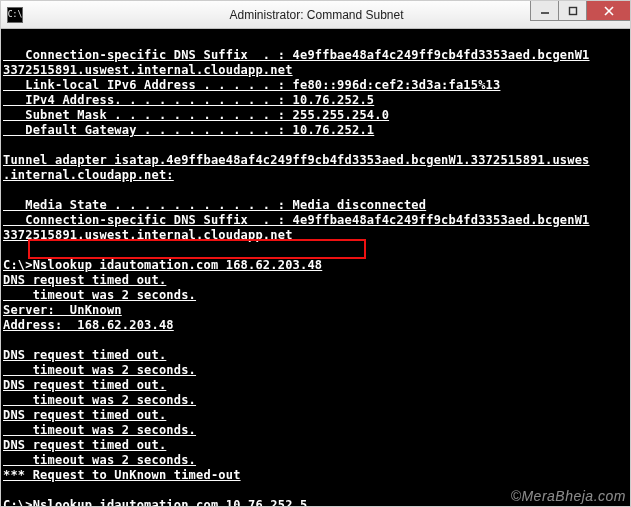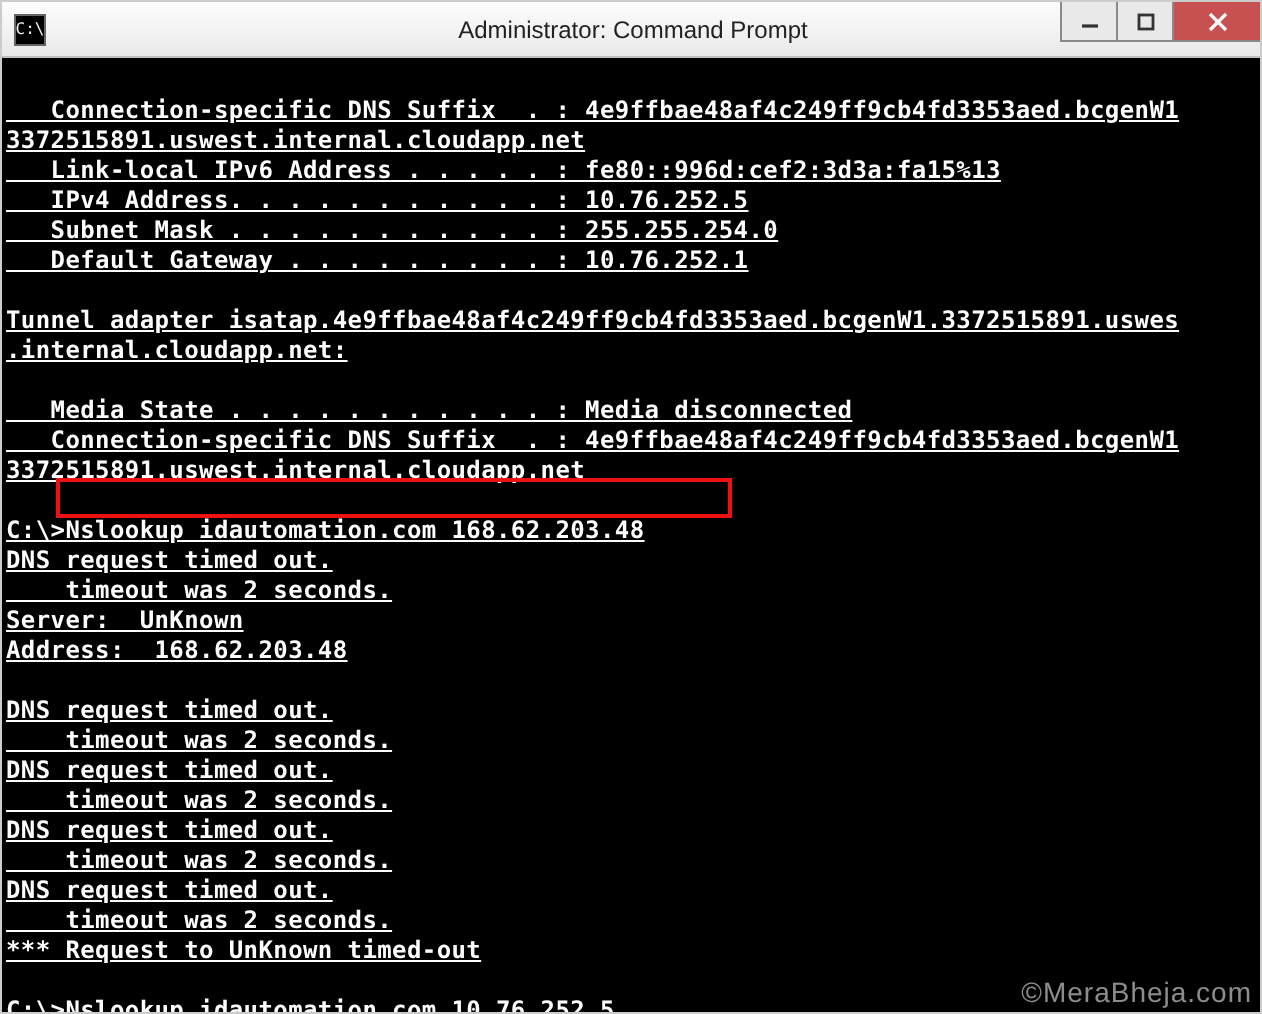--- a/index.html
+++ b/index.html
@@ -89,34 +89,35 @@
     border: 2px solid #e11;
     pointer-events: none;
   }
   .watermark {
     position: absolute;
     right: 6px;
     bottom: 4px;
     color: rgba(255,255,255,0.55);
     font-family: Arial, sans-serif;
     font-size: 14px;
+    font-style: italic;
     font-weight: normal;
     letter-spacing: 0.5px;
     pointer-events: none;
     padding-left: 36px;
   }
 </style>
 </head>
 <body>
 
 <div class="window">
 
   <div class="titlebar">
     <div class="app-icon">C:\</div>
-    <div class="title">Administrator: Command Prompt</div>
+    <div class="title">Administrator: Command Subnet</div>
     <div class="win-controls">
       <div class="win-btn minimize">
         <svg width="10" height="10" viewBox="0 0 10 10">
             <line x1="1" y1="7" x2="9" y2="7" stroke="#333" stroke-width="1.6"></line>
           </svg>
       </div>
       <div class="win-btn maximize">
         <svg width="10" height="10" viewBox="0 0 10 10">
             <rect x="1.5" y="1.5" width="7" height="7" fill="none" stroke="#333" stroke-width="1.4"></rect>
           </svg>

